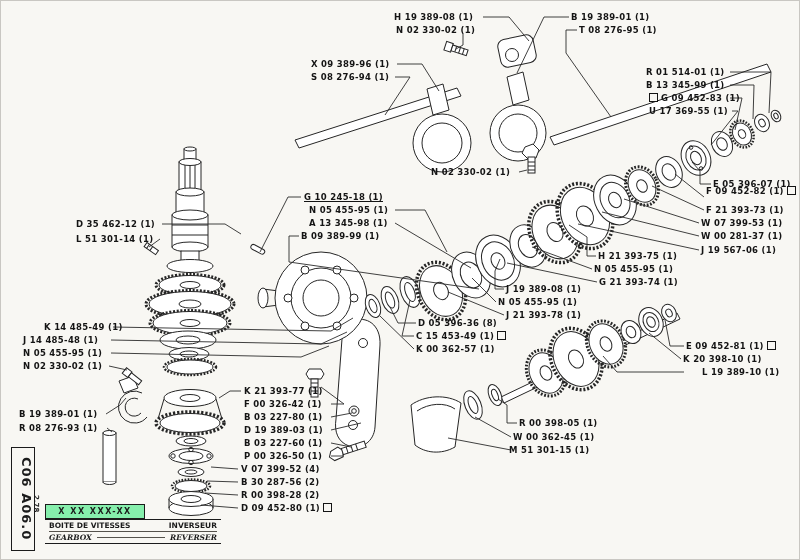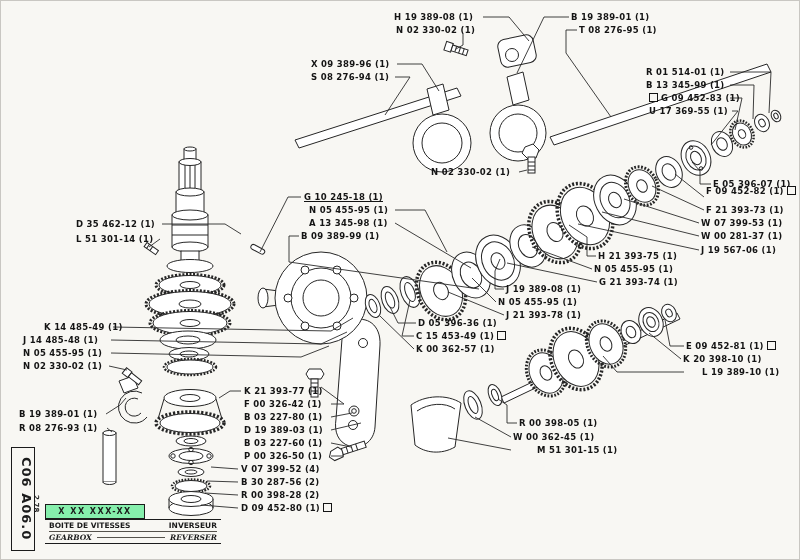--- a/index.html
+++ b/index.html
@@ -378,21 +378,21 @@
     <div class="lbl" style="left: 705px; top: 204px;"><span>F 21 393-73 (1)</span></div>
     <div class="lbl" style="left: 700px; top: 217px;"><span>W 07 399-53 (1)</span></div>
     <div class="lbl" style="left: 700px; top: 230px;"><span>W 00 281-37 (1)</span></div>
     <div class="lbl" style="left: 700px; top: 244px;"><span>J 19 567-06 (1)</span></div>
     <div class="lbl" style="left: 597px; top: 250px;"><span>H 21 393-75 (1)</span></div>
     <div class="lbl" style="left: 593px; top: 263px;"><span>N 05 455-95 (1)</span></div>
     <div class="lbl" style="left: 598px; top: 276px;"><span>G 21 393-74 (1)</span></div>
     <div class="lbl" style="left: 505px; top: 283px;"><span>J 19 389-08 (1)</span></div>
     <div class="lbl" style="left: 497px; top: 296px;"><span>N 05 455-95 (1)</span></div>
     <div class="lbl" style="left: 505px; top: 309px;"><span>J 21 393-78 (1)</span></div>
-    <div class="lbl" style="left: 417px; top: 317px;"><span>D 05 396-36 (1)</span></div>
+    <div class="lbl" style="left: 417px; top: 317px;"><span>D 05 396-36 (8)</span></div>
     <div class="lbl" style="left: 415px; top: 330px;"><span>C 15 453-49 (1)</span><span class="sq"></span></div>
     <div class="lbl" style="left: 415px; top: 343px;"><span>K 00 362-57 (1)</span></div>
     <div class="lbl" style="left: 243px; top: 385px;"><span>K 21 393-77 (1)</span></div>
     <div class="lbl" style="left: 243px; top: 398px;"><span>F 00 326-42 (1)</span></div>
     <div class="lbl" style="left: 243px; top: 411px;"><span>B 03 227-80 (1)</span></div>
     <div class="lbl" style="left: 243px; top: 424px;"><span>D 19 389-03 (1)</span></div>
     <div class="lbl" style="left: 243px; top: 437px;"><span>B 03 227-60 (1)</span></div>
     <div class="lbl" style="left: 243px; top: 450px;"><span>P 00 326-50 (1)</span></div>
     <div class="lbl" style="left: 240px; top: 463px;"><span>V 07 399-52 (4)</span></div>
     <div class="lbl" style="left: 240px; top: 476px;"><span>B 30 287-56 (2)</span></div>
@@ -402,14 +402,14 @@
     <div class="lbl" style="left: 22px; top: 334px;"><span>J 14 485-48 (1)</span></div>
     <div class="lbl" style="left: 22px; top: 347px;"><span>N 05 455-95 (1)</span></div>
     <div class="lbl" style="left: 22px; top: 360px;"><span>N 02 330-02 (1)</span></div>
     <div class="lbl" style="left: 18px; top: 408px;"><span>B 19 389-01 (1)</span></div>
     <div class="lbl" style="left: 18px; top: 422px;"><span>R 08 276-93 (1)</span></div>
     <div class="lbl" style="left: 685px; top: 340px;"><span>E 09 452-81 (1)</span><span class="sq"></span></div>
     <div class="lbl" style="left: 682px; top: 353px;"><span>K 20 398-10 (1)</span></div>
     <div class="lbl" style="left: 685px; top: 366px; padding-left: 16px;"><span>L 19 389-10 (1)</span></div>
     <div class="lbl" style="left: 518px; top: 417px;"><span>R 00 398-05 (1)</span></div>
     <div class="lbl" style="left: 512px; top: 431px;"><span>W 00 362-45 (1)</span></div>
-    <div class="lbl" style="left: 512px; top: 444px; padding-left: 24px;"><span>M 51 301-15 (1)</span></div>
+    <div class="lbl" style="left: 484px; top: 444px; padding-left: 24px;"><span>M 51 301-15 (1)</span></div>
   </div>
 
 </body></html>

